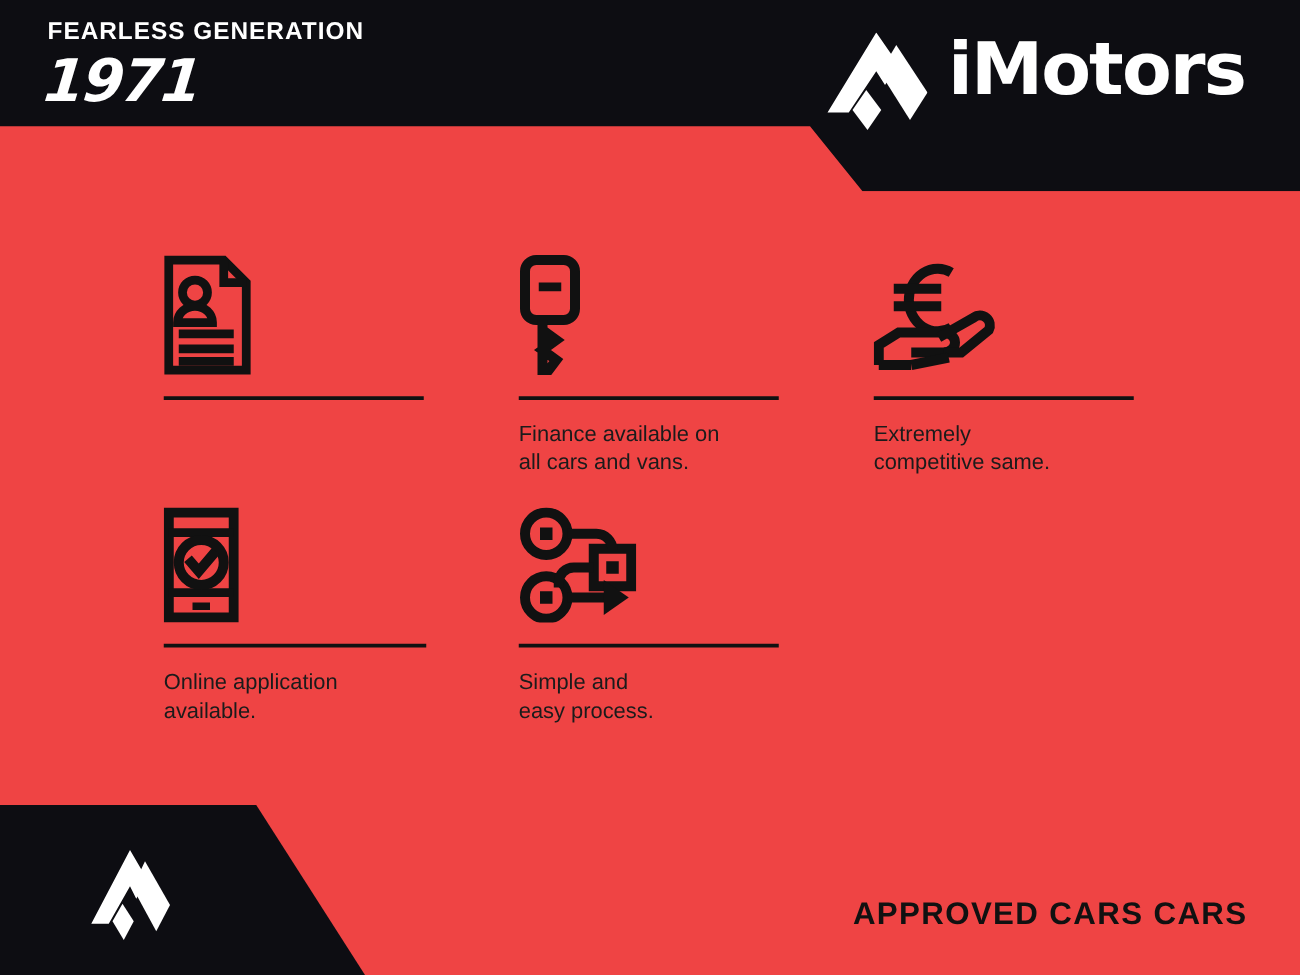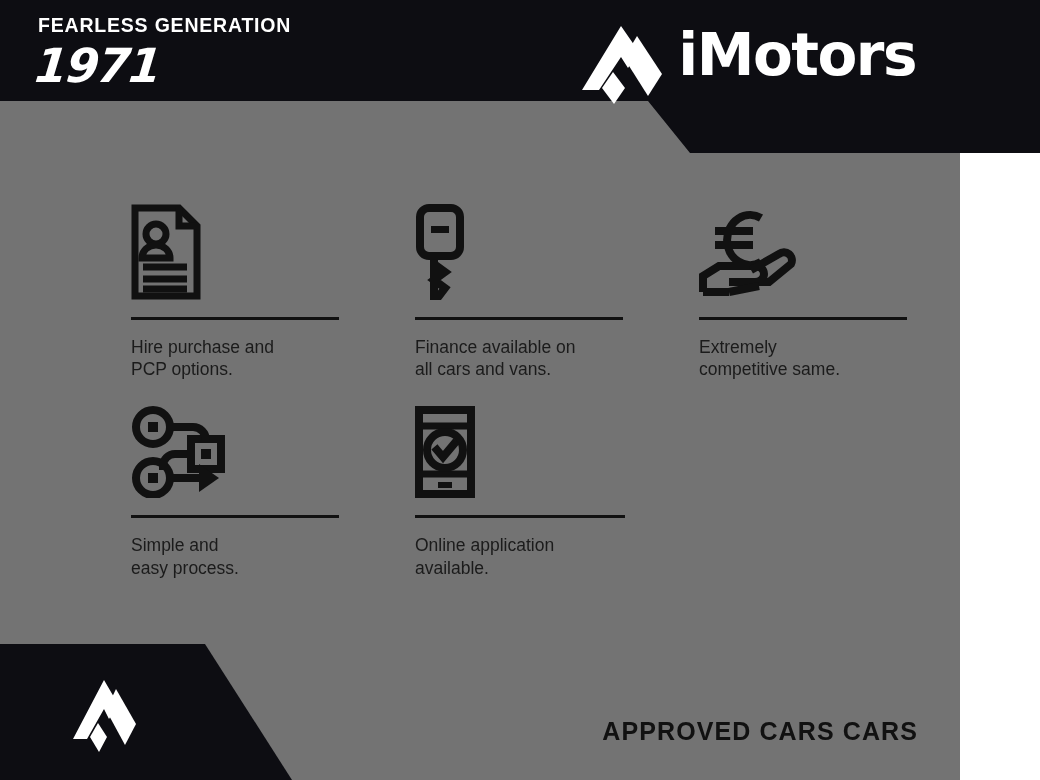--- a/index.html
+++ b/index.html
@@ -12,23 +12,23 @@
     height: 780px;
     background: #ffffff;
     font-family: "Liberation Sans", sans-serif;
     overflow: hidden;
     position: relative;
   }
 
   .page {
     position: absolute;
     inset: 0;
-    width: 960px;
+    width: 1040px;
     height: 780px;
-    background: #737373;
+    background: #ef4444;
   }
 
   
   .header {
     position: absolute;
     left: 0;
     top: 0;
     width: 1040px;
     height: 156px;
     background: #0d0d12;
@@ -195,22 +195,20 @@
           <path d="M4 4 H48 L66 22 V92 H4 Z" fill="none" stroke="#111" stroke-width="7"></path>
           <path d="M48 4 V22 H66" fill="none" stroke="#111" stroke-width="7"></path>
           <circle cx="25" cy="30" r="10" fill="none" stroke="#111" stroke-width="7"></circle>
           <path d="M11 54 a14 13 0 0 1 28 0 Z" fill="none" stroke="#111" stroke-width="7"></path>
           <line x1="12" y1="63" x2="56" y2="63" stroke="#111" stroke-width="7"></line>
           <line x1="12" y1="75" x2="56" y2="75" stroke="#111" stroke-width="7"></line>
           <line x1="12" y1="85" x2="56" y2="85" stroke="#111" stroke-width="7"></line>
         </svg>
       </div>
       <div class="rule"></div>
-      <div class="cell-text">Hire purchase and
-PCP options.</div>
     </div>
 
     <div class="cell">
       <div class="icon-box">
         <svg width="50" height="96" viewBox="0 0 50 96" aria-hidden="true">
           <rect x="5" y="4" width="40" height="48" rx="9" fill="none" stroke="#111" stroke-width="8"></rect>
           <rect x="16" y="22" width="18" height="7" fill="#111"></rect>
           <path d="M19 52 V60 L30 68 L19 76 L30 84 L24 92 L19 92 V52 Z" fill="none" stroke="#111" stroke-width="8" stroke-linejoin="miter"></path>
         </svg>
       </div>
@@ -228,20 +226,36 @@
           <line x1="16" y1="41" x2="54" y2="41" stroke="#111" stroke-width="8"></line>
           <path d="M4 88 V72 L20 62 H56 A9 8 0 0 1 56 78 H30" fill="none" stroke="#111" stroke-width="8" stroke-linejoin="miter"></path>
           <path d="M56 78 H70 L92 60 A8 8 0 0 0 80 50 L52 66" fill="none" stroke="#111" stroke-width="8" stroke-linejoin="miter"></path>
           <line x1="4" y1="88" x2="30" y2="88" stroke="#111" stroke-width="8"></line>
           <path d="M30 88 L60 82" fill="none" stroke="#111" stroke-width="8"></path>
         </svg>
       </div>
       <div class="rule"></div>
       <div class="cell-text">Extremely
 competitive same.</div>
+    </div>
+
+    <div class="cell col3">
+      <div class="icon-box">
+        <svg width="60" height="92" viewBox="0 0 60 92" aria-hidden="true">
+          <rect x="4" y="4" width="52" height="84" fill="none" stroke="#111" stroke-width="8"></rect>
+          <line x1="4" y1="20" x2="56" y2="20" stroke="#111" stroke-width="7"></line>
+          <line x1="4" y1="68" x2="56" y2="68" stroke="#111" stroke-width="7"></line>
+          <rect x="23" y="76" width="14" height="6" fill="#111"></rect>
+          <circle cx="30" cy="44" r="18" fill="none" stroke="#111" stroke-width="8"></circle>
+          <polyline points="22,44 28,51 39,38" fill="none" stroke="#111" stroke-width="8" stroke-linecap="square" stroke-linejoin="miter"></polyline>
+        </svg>
+      </div>
+      <div class="rule"></div>
+      <div class="cell-text">Online application
+available.</div>
     </div>
 
     <div class="cell">
       <div class="icon-box">
         <svg width="94" height="92" viewBox="0 0 94 92" aria-hidden="true">
           <circle cx="22" cy="21" r="17" fill="none" stroke="#111" stroke-width="8"></circle>
           <rect x="17" y="16" width="10" height="10" fill="#111"></rect>
           <circle cx="22" cy="72" r="17" fill="none" stroke="#111" stroke-width="8"></circle>
           <rect x="17" y="67" width="10" height="10" fill="#111"></rect>
           <rect x="60" y="33" width="30" height="30" fill="none" stroke="#111" stroke-width="8"></rect>
@@ -250,36 +264,20 @@
           <path d="M60 48 H44 A12 12 0 0 0 32 60 V64" fill="none" stroke="#111" stroke-width="8" stroke-linejoin="miter"></path>
           <line x1="39" y1="72" x2="76" y2="72" stroke="#111" stroke-width="8"></line>
           <polygon points="68,58 88,72 68,86" fill="#111"></polygon>
         </svg>
       </div>
       <div class="rule"></div>
       <div class="cell-text">Simple and
 easy process.</div>
     </div>
 
-    <div class="cell col3">
-      <div class="icon-box">
-        <svg width="60" height="92" viewBox="0 0 60 92" aria-hidden="true">
-          <rect x="4" y="4" width="52" height="84" fill="none" stroke="#111" stroke-width="8"></rect>
-          <line x1="4" y1="20" x2="56" y2="20" stroke="#111" stroke-width="7"></line>
-          <line x1="4" y1="68" x2="56" y2="68" stroke="#111" stroke-width="7"></line>
-          <rect x="23" y="76" width="14" height="6" fill="#111"></rect>
-          <circle cx="30" cy="44" r="18" fill="none" stroke="#111" stroke-width="8"></circle>
-          <polyline points="22,44 28,51 39,38" fill="none" stroke="#111" stroke-width="8" stroke-linecap="square" stroke-linejoin="miter"></polyline>
-        </svg>
-      </div>
-      <div class="rule"></div>
-      <div class="cell-text">Online application
-available.</div>
-    </div>
-
   </div>
 
   
   <div class="footer-shape"></div>
 
   <span class="footer-mark-wrap">
     <svg class="footer-mark" viewBox="0 0 64 78" aria-hidden="true">
       <polygon points="32,0 46,24 37,39 32,29 15,59 1,59" fill="#ffffff"></polygon>
       <polygon points="44,9 64,44 53,65 34,30" fill="#ffffff"></polygon>
       <polygon points="26,43 35,57 27,72 18,57" fill="#ffffff"></polygon>

